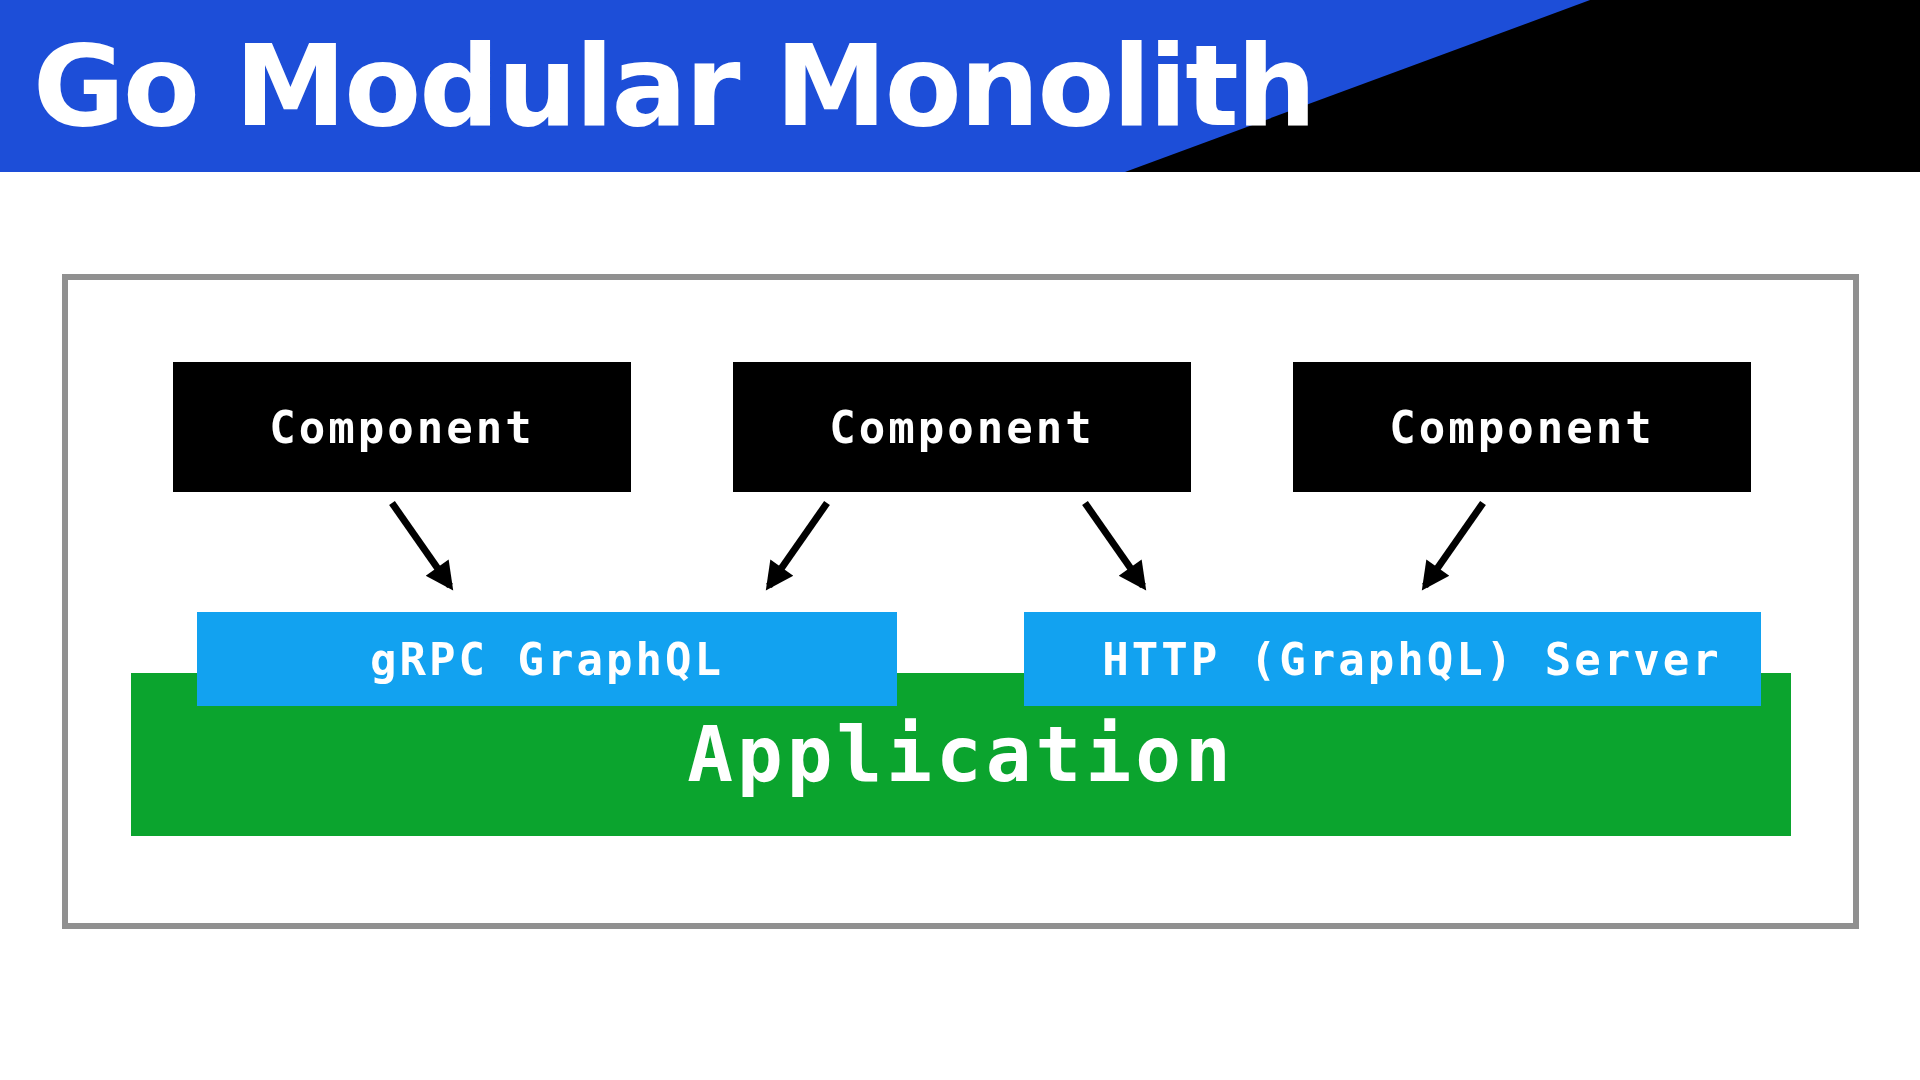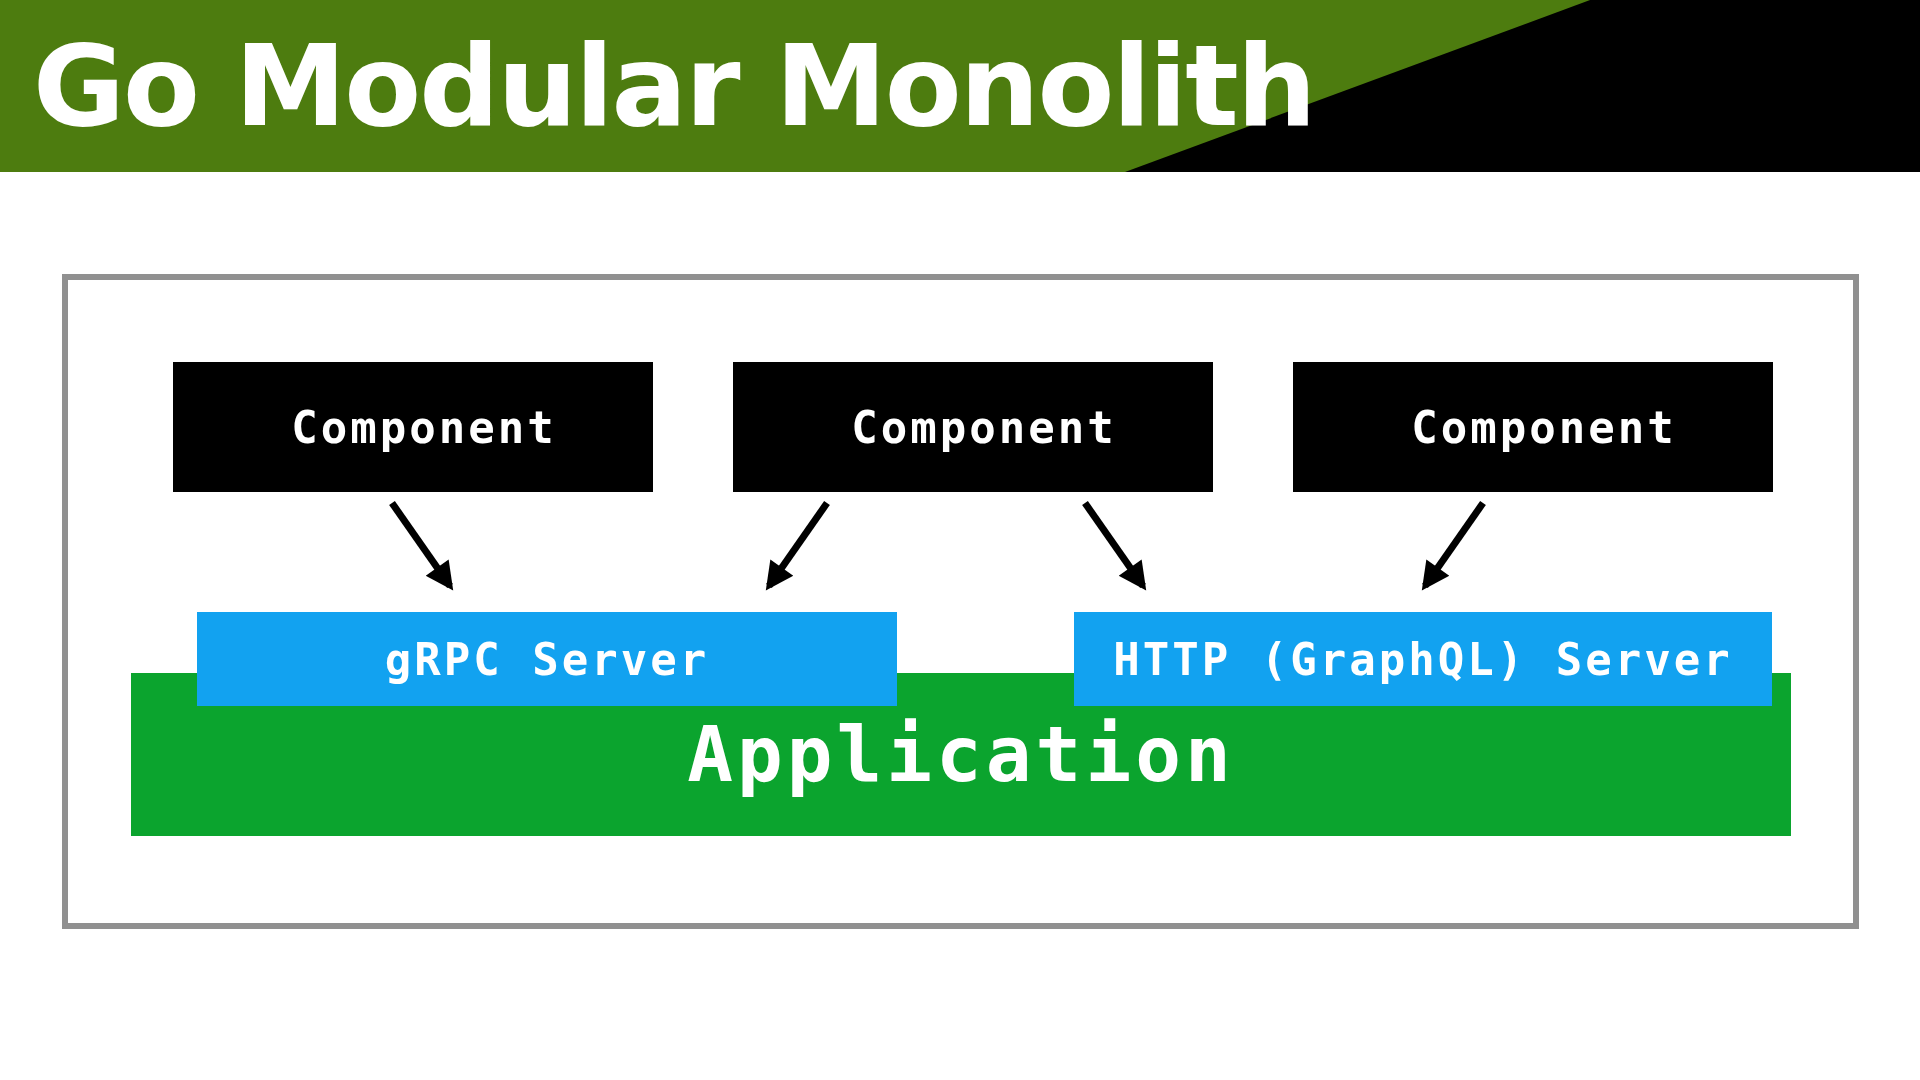--- a/index.html
+++ b/index.html
@@ -1,47 +1,47 @@
 <!DOCTYPE html>
 <html><head>
 <meta charset="utf-8">
 <style>
   html,body{margin:0;padding:0;background:#ffffff;}
   body{width:1920px;height:1080px;position:relative;overflow:hidden;
        font-family:"DejaVu Sans","Liberation Sans",sans-serif;}
 
   
   .header{position:absolute;left:0;top:0;width:1920px;height:172px;
-          background:#4d7c0f;display:flex;align-items:center;}
+          background:#1d4ed8;display:flex;align-items:center;}
   .header-wedge{position:absolute;right:0;top:0;width:795px;height:172px;
           background:#000000;
           clip-path:polygon(58.5% 0,100% 0,100% 100%,0 100%);}
   .title{position:relative;z-index:3;color:#ffffff;font-weight:bold;
          font-size:112px;letter-spacing:-2px;padding-left:33px;line-height:1;
          white-space:nowrap;}
 
   
   .frame{position:absolute;left:62px;top:274px;width:1797px;height:655px;
          box-sizing:border-box;border:6px solid #909090;background:#ffffff;}
 
   .mono{font-family:"DejaVu Sans Mono","Liberation Mono",monospace;
         font-weight:bold;color:#ffffff;}
 
   .node{position:absolute;display:flex;align-items:center;justify-content:center;}
 
   .component{width:458px;height:130px;top:362px;background:#000000;
-             font-size:44px;letter-spacing:3px;z-index:4;padding-left:22px;}
+             font-size:44px;letter-spacing:3px;z-index:4;}
   .component.c1{left:173px;}
   .component.c2{left:733px;}
   .component.c3{left:1293px;}
 
   .server{height:94px;top:612px;background:#12A2F0;font-size:44px;
           letter-spacing:3px;z-index:3;}
   .server.s1{left:197px;width:700px;}
-  .server.s2{left:1074px;width:698px;}
+  .server.s2{left:1024px;width:698px;padding-left:39px;}
 
   .application{left:131px;top:673px;width:1660px;height:163px;
                background:#0BA42E;font-size:76px;letter-spacing:4px;z-index:1;text-align:right;}
 
   .arrows{position:absolute;left:0;top:0;width:1920px;height:1080px;
           z-index:5;pointer-events:none;}
 </style>
 </head>
 <body>
 
@@ -50,21 +50,21 @@
   <div class="title">Go Modular Monolith</div>
 </div>
 
 <div class="frame"></div>
 
 <div class="node application mono">
   <span>Application</span>
 </div>
 
 <div class="node server s1 mono">
-  <span>gRPC Server</span>
+  <span>gRPC GraphQL</span>
 </div>
 <div class="node server s2 mono">
   <span>HTTP (GraphQL) Server</span>
 </div>
 
 <div class="node component c1 mono">
   <span>Component</span>
 </div>
 <div class="node component c2 mono">
   <span>Component</span>

